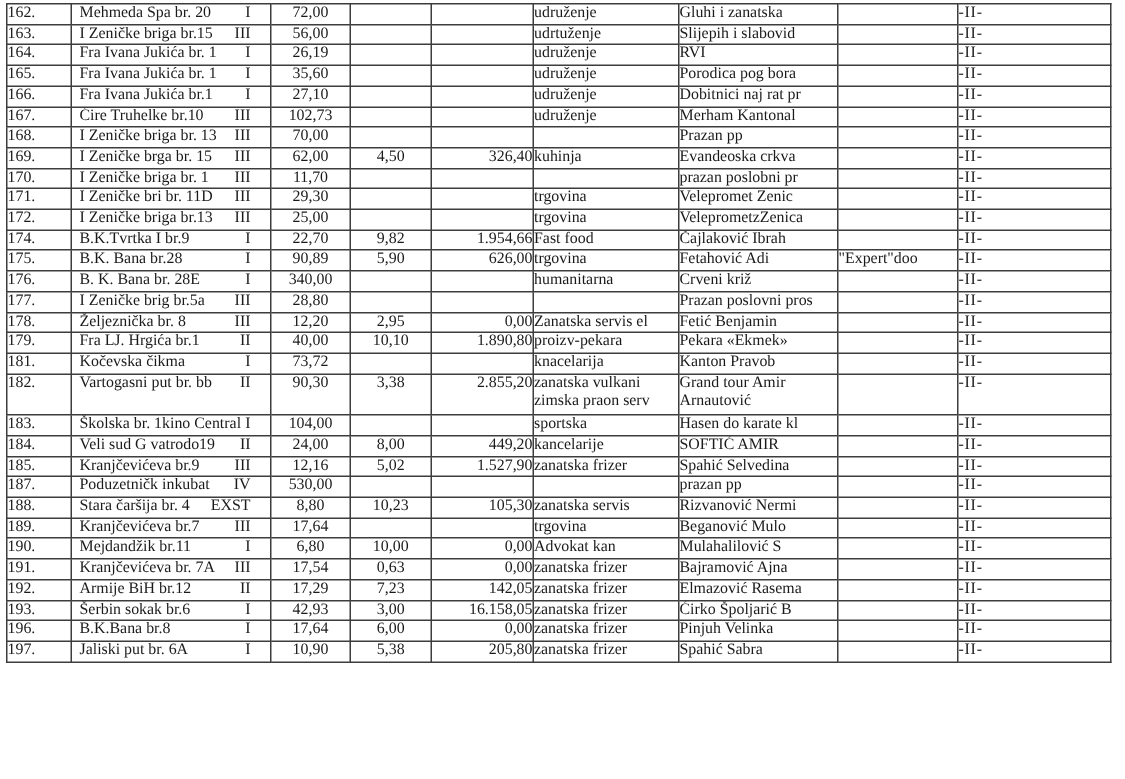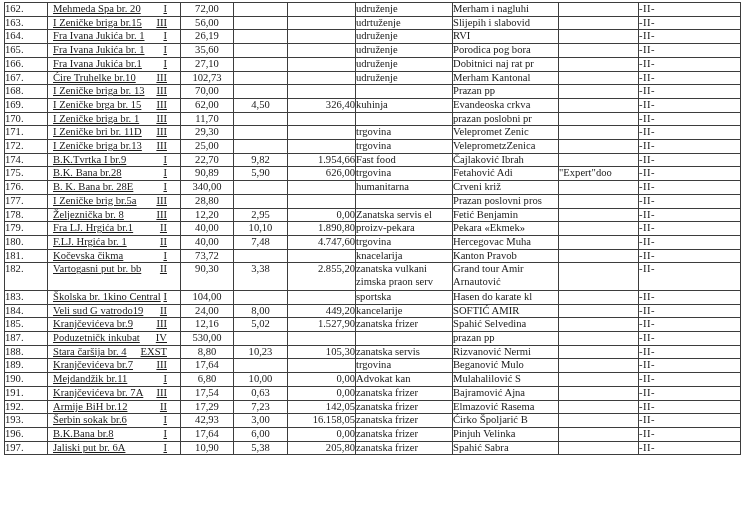--- a/index.html
+++ b/index.html
@@ -23,21 +23,21 @@
     border:1px solid #3d3d3d;
     height:12.7px;
     line-height:12.7px;
     vertical-align:top;
     padding:0;
     overflow:hidden;
     white-space:nowrap;
   }
   tr.tall td{height:26.6px;}
   .c-num{padding-left:9px;}
-  .c-addr .aw{display:flex;justify-content:space-between;padding:0 13px 0 5px;text-decoration:underline;}
+  .c-addr .aw{display:flex;justify-content:space-between;padding:0 13px 0 5px;}
   .c-area{text-align:center;}
   .c-rate{text-align:center;}
   .c-amt{text-align:right;padding-right:7px;}
   .c-type{padding-left:4px;}
   .c-name{padding-left:5px;}
   .c-note{padding-left:4px;}
   .c-ditto{letter-spacing:0.5px;}
   .line{line-height:12.7px;}
 </style>
 </head>
@@ -65,21 +65,21 @@
               <span>I</span>
             </div>
           </td>
           <td class="c-area">72,00</td>
           <td class="c-rate"></td>
           <td class="c-amt"></td>
           <td class="c-type">
             <div class="line">udruženje</div>
           </td>
           <td class="c-name">
-            <div class="line">Merham i nagluhi</div>
+            <div class="line">Gluhi i zanatska</div>
           </td>
           <td class="c-note"></td>
           <td class="c-ditto">-II-</td>
         </tr>
         <tr>
           <td class="c-num">163.</td>
           <td class="c-addr">
             <div class="aw">
               <span>I Zeničke briga br.15</span>
               <span>III</span>
@@ -386,40 +386,20 @@
             </div>
           </td>
           <td class="c-area">40,00</td>
           <td class="c-rate">10,10</td>
           <td class="c-amt">1.890,80</td>
           <td class="c-type">
             <div class="line">proizv-pekara</div>
           </td>
           <td class="c-name">
             <div class="line">Pekara «Ekmek»</div>
-          </td>
-          <td class="c-note"></td>
-          <td class="c-ditto">-II-</td>
-        </tr>
-        <tr>
-          <td class="c-num">180.</td>
-          <td class="c-addr">
-            <div class="aw">
-              <span>F.LJ. Hrgića br. 1</span>
-              <span>II</span>
-            </div>
-          </td>
-          <td class="c-area">40,00</td>
-          <td class="c-rate">7,48</td>
-          <td class="c-amt">4.747,60</td>
-          <td class="c-type">
-            <div class="line">trgovina</div>
-          </td>
-          <td class="c-name">
-            <div class="line">Hercegovac Muha</div>
           </td>
           <td class="c-note"></td>
           <td class="c-ditto">-II-</td>
         </tr>
         <tr>
           <td class="c-num">181.</td>
           <td class="c-addr">
             <div class="aw">
               <span>Kočevska čikma</span>
               <span>I</span>

